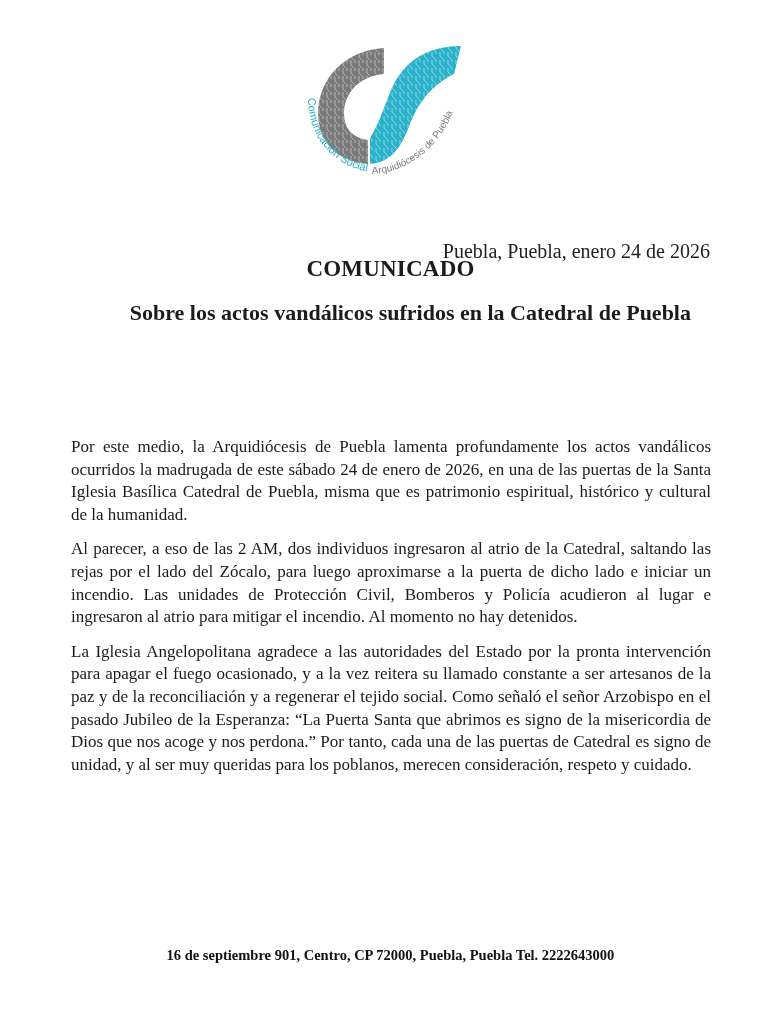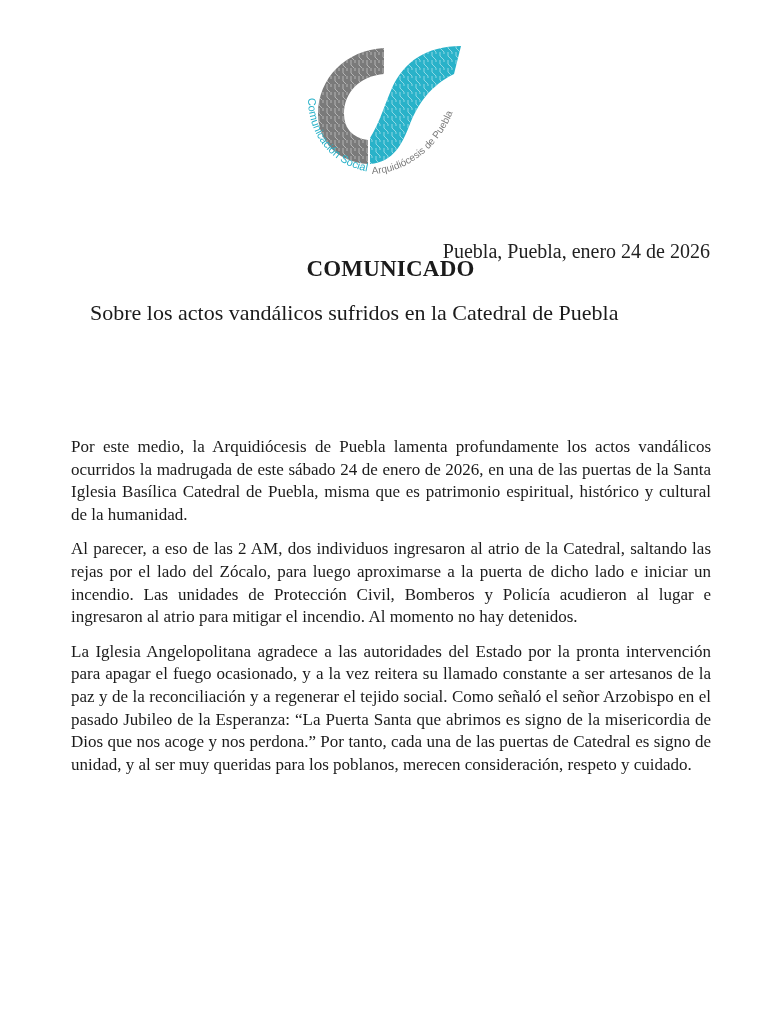--- a/index.html
+++ b/index.html
@@ -2,22 +2,22 @@
 <html><head>
 <meta charset="utf-8">
 <style>
   html, body { margin: 0; padding: 0; background: #ffffff; }
   body { width: 781px; height: 1024px; position: relative; overflow: hidden;
          font-family: "Liberation Serif", "DejaVu Serif", serif; color: #1b1b1b; }
   .logo { position: absolute; left: 286px; top: 36px; width: 190px; height: 150px; }
   .date { position: absolute; right: 71px; top: 198px; font-size: 20px; color: #222; margin-top: 42px; }
   .title { position: absolute; left: 0; width: 781px; top: 256px; text-align: center;
            font-weight: bold; font-size: 23px; letter-spacing: 0.2px; }
-  .subtitle { position: absolute; left: 90px; width: 601px; top: 298px; text-align: left;
-              font-weight: normal; font-size: 22px; line-height: 30px; }
+  .subtitle { position: absolute; left: 90px; width: 601px; top: 298px; text-align: right;
+              font-weight: bold; font-size: 22px; line-height: 30px; }
   .body { position: absolute; left: 71px; width: 640px; top: 403px; margin-top: 33px; }
   .para { font-size: 17px; line-height: 22.6px; text-align: justify; margin: 0 0 12px 0; }
   .footer { position: absolute; left: 0; width: 781px; top: 946px; text-align: center;
             font-weight: bold; font-size: 14.5px; line-height: 18px; color: #111; }
 </style>
 </head>
 <body>
 
 <div class="logo">
   <svg width="190" height="150" viewBox="0 0 190 150">
@@ -52,13 +52,14 @@
 <div class="title">COMUNICADO</div>
 <div class="subtitle">Sobre los actos vandálicos sufridos en la Catedral de Puebla</div>
 
 <div class="body">
   <p class="para">Por este medio, la Arquidiócesis de Puebla lamenta profundamente los actos vandálicos ocurridos la madrugada de este sábado 24 de enero de 2026, en una de las puertas de la Santa Iglesia Basílica Catedral de Puebla, misma que es patrimonio espiritual, histórico y cultural de la humanidad.</p>
   <p class="para">Al parecer, a eso de las 2 AM, dos individuos ingresaron al atrio de la Catedral, saltando las rejas por el lado del Zócalo, para luego aproximarse a la puerta de dicho lado e iniciar un incendio. Las unidades de Protección Civil, Bomberos y Policía acudieron al lugar e ingresaron al atrio para mitigar el incendio. Al momento no hay detenidos.</p>
   <p class="para">La Iglesia Angelopolitana agradece a las autoridades del Estado por la pronta intervención para apagar el fuego ocasionado, y a la vez reitera su llamado constante a ser artesanos de la paz y de la reconciliación y a regenerar el tejido social. Como señaló el señor Arzobispo en el pasado Jubileo de la Esperanza: “La Puerta Santa que abrimos es signo de la misericordia de Dios que nos acoge y nos perdona.”  Por tanto, cada una de las puertas de Catedral es signo de unidad, y al ser muy queridas para los poblanos, merecen consideración, respeto y cuidado.</p>
 </div>
 
 <div class="footer">
+  <div>16 de septiembre 901, Centro, CP 72000, Puebla, Puebla Tel. 2222643000</div>
 </div>
 
 </body></html>

